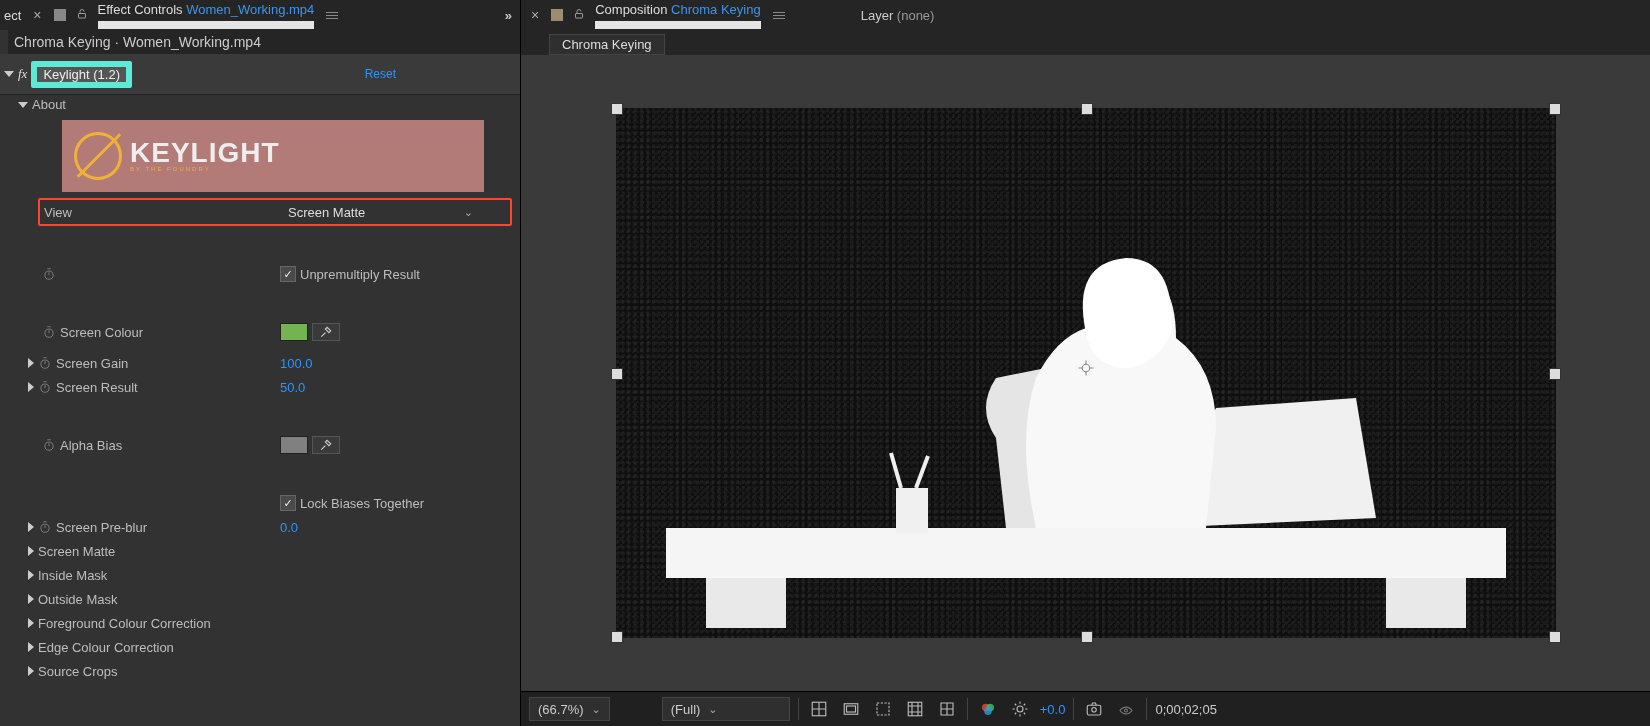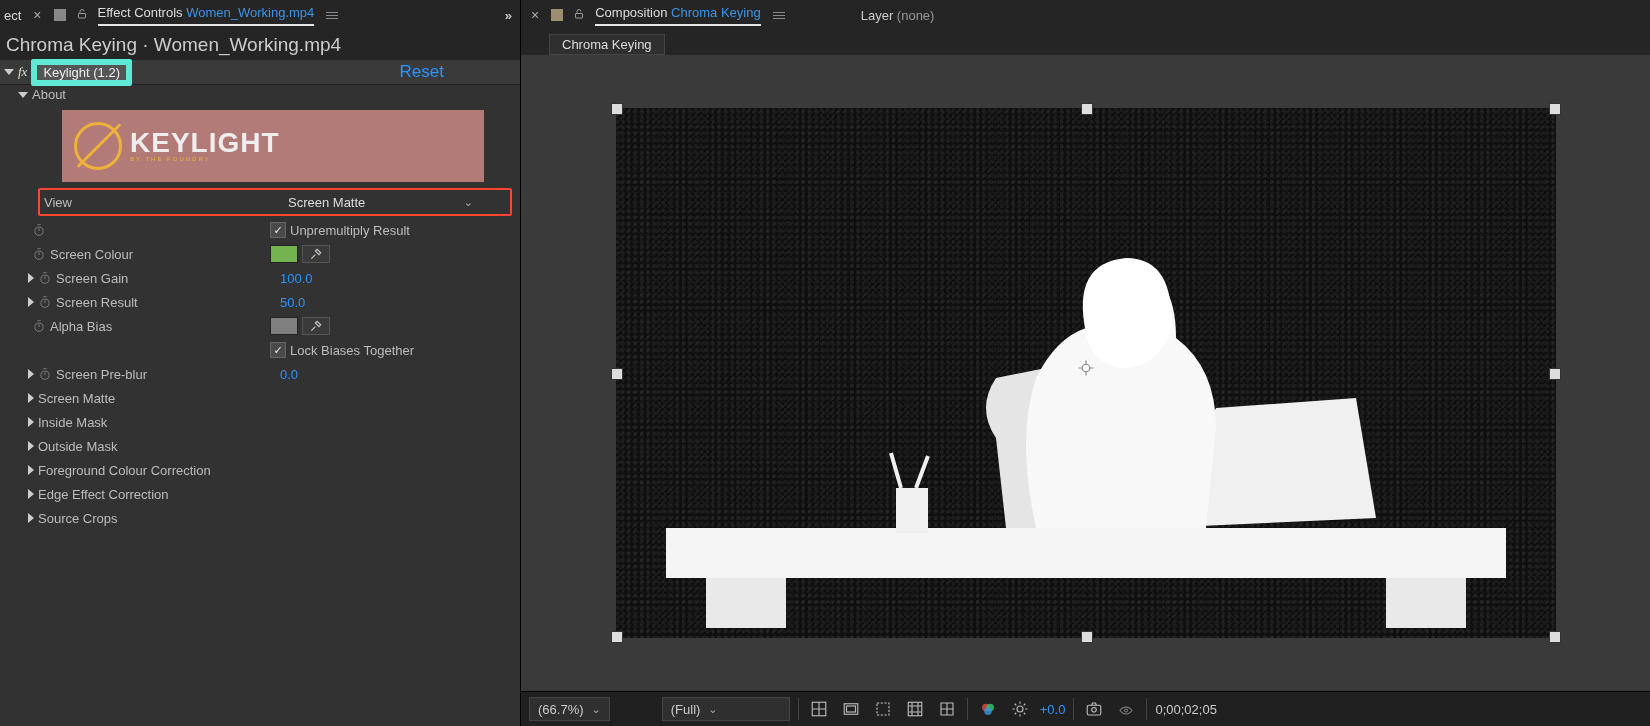--- a/index.html
+++ b/index.html
@@ -23,48 +23,48 @@
   .right{flex:1;display:flex;flex-direction:column;background:var(--panel-dark);}
   
   .tabbar{display:flex;align-items:center;height:30px;background:var(--panel-dark);padding:0 4px;gap:6px;font-size:13px;}
   .tabclose{color:#aaa;padding:0 6px;font-size:14px;line-height:1;}
   .tabicon{width:12px;height:12px;background:#888;display:inline-block;margin-right:4px;}
   .tablock{color:#888;margin-right:4px;}
   .tabtitle{color:#ddd;white-space:nowrap;}
   .tabtitle .blue{color:var(--blue2);}
   .hamb{color:#888;margin-left:6px;display:flex;flex-direction:column;gap:2px;}
   .hamb span{display:block;width:12px;height:1px;background:#888;}
-  .tab-underline{border-bottom:2px solid #e5e5e5;padding-bottom:4px;}
+  .tab-underline{border-bottom:8px solid #e5e5e5;padding-bottom:4px;}
   .flexspacer{flex:1;}
   .chev2{color:#ccc;font-weight:bold;letter-spacing:-4px;padding-right:8px;}
   
-  .breadcrumb{padding:4px 6px;color:#ccc;background:var(--panel-dark);font-size:19px;}
-  
-  .eff-header{display:flex;align-items:center;background:var(--panel-header);height:24px;padding:0 4px;gap:4px;border-bottom:1px solid #222;}
+  .breadcrumb{padding:4px 6px;color:#ccc;background:var(--panel-dark);font-size:14px;margin-left:8px;}
+  
+  .eff-header{display:flex;align-items:center;background:var(--panel-header);height:24px;padding:8px 4px;gap:4px;border-bottom:1px solid #222;}
   .twisty{width:0;height:0;border-left:5px solid transparent;border-right:5px solid transparent;border-top:6px solid #ccc;display:inline-block;}
   .twisty.closed{border-top:5px solid transparent;border-bottom:5px solid transparent;border-left:6px solid #ccc;border-right:none;width:0;height:0;}
   .fxicon{font-style:italic;font-family:Georgia,serif;color:#ddd;font-size:13px;}
   .effname{background:#555;border:6px solid #5eead4;padding:0 6px;color:#eee;font-size:13px;border-radius:2px;}
-  .reset{color:var(--blue);margin-left:auto;margin-right:72px;font-size:17px;}
+  .reset{color:var(--blue);margin-left:auto;margin-right:120px;font-size:12px;}
   
   .about-row{display:flex;align-items:center;padding:2px 4px 2px 18px;gap:4px;}
   .prop-label{color:var(--text);}
   .keylight-logo{margin:6px 0 6px 62px;width:410px;height:72px;background:#b27b77;display:flex;align-items:center;gap:8px;padding-left:12px;}
   .kl-icon{border:3px solid #efb13a;border-radius:50%;width:42px;height:42px;position:relative;}
   .kl-icon::before{content:"";position:absolute;width:60px;height:3px;background:#efb13a;transform:rotate(-45deg);top:19px;left:-8px;}
   .kl-text{font-family:Arial,sans-serif;color:#eee;font-weight:bold;font-size:28px;letter-spacing:1px;line-height:0.9;}
   .kl-sub{font-size:6px;color:#efb13a;letter-spacing:2px;}
   
   .view-row-wrap{border:2px solid var(--highlight);margin:0 8px 2px 38px;border-radius:2px;}
   
   .plist{display:flex;flex-direction:column;}
   .prow{display:flex;align-items:center;height:24px;padding-left:24px;}
   .colA{display:flex;align-items:center;gap:4px;width:256px;flex:0 0 256px;}
   .colB{flex:1;display:flex;align-items:center;gap:4px;}
-  .indent1{padding-left:32px;}
+  .indent1{padding-left:42px;margin-top:34px;}
   .indent1 .colA{width:238px;flex:0 0 238px;}
   .val-blue{color:var(--blue);}
   .dropdown{display:flex;align-items:center;justify-content:space-between;border:none;color:#ddd;padding:0 6px 0 4px;width:185px;height:18px;}
   .dropdown .dd-chev{font-size:11px;color:#aaa;}
   .checkbox{width:14px;height:14px;background:#4a4a4a;border:1px solid #666;display:flex;align-items:center;justify-content:center;color:#eee;font-size:11px;}
   .checkbox.checked::after{content:"✓";}
   .swatch{width:26px;height:16px;border:1px solid #222;}
   .pipette{width:26px;height:16px;border:1px solid #555;display:flex;align-items:center;justify-content:center;background:#3a3a3a;}
   .pipette svg{width:14px;height:14px;}
   
@@ -189,21 +189,21 @@
         <div class="colB">
           <span class="swatch" style="background:var(--swatch-green);"></span>
           <span class="pipette">
               <svg viewBox="0 0 24 24" fill="none" stroke="#ccc" stroke-width="2">
                 <path d="M4 20l7-7M14 4l6 6-3 3-6-6z"></path>
               </svg>
             </span>
         </div>
       </div>
 
-      <div class="prow" style="padding-left:28px;">
+      <div class="prow" style="padding-left:28px;margin-top:7px;">
         <div class="colA" style="width:252px;flex:0 0 252px;">
           <span class="twisty closed"></span>
           <span class="stopwatch"><svg viewBox="0 0 24 24">
                 <circle cx="12" cy="14" r="7"></circle>
                 <path d="M12 14V9M9 3h6"></path>
               </svg></span>
           <span class="prop-label">Screen Gain</span>
         </div>
         <div class="colB">
             <span class="val-blue">100.0</span>
@@ -285,21 +285,21 @@
         </div>
       <div class="prow" style="padding-left:28px;">
           <div class="colA">
             <span class="twisty closed"></span>
             <span class="prop-label">Foreground Colour Correction</span>
           </div>
         </div>
       <div class="prow" style="padding-left:28px;">
           <div class="colA">
             <span class="twisty closed"></span>
-            <span class="prop-label">Edge Effect Correction</span>
+            <span class="prop-label">Edge Colour Correction</span>
           </div>
         </div>
       <div class="prow" style="padding-left:28px;">
           <div class="colA">
             <span class="twisty closed"></span>
             <span class="prop-label">Source Crops</span>
           </div>
         </div>
     </div>
   </div>

